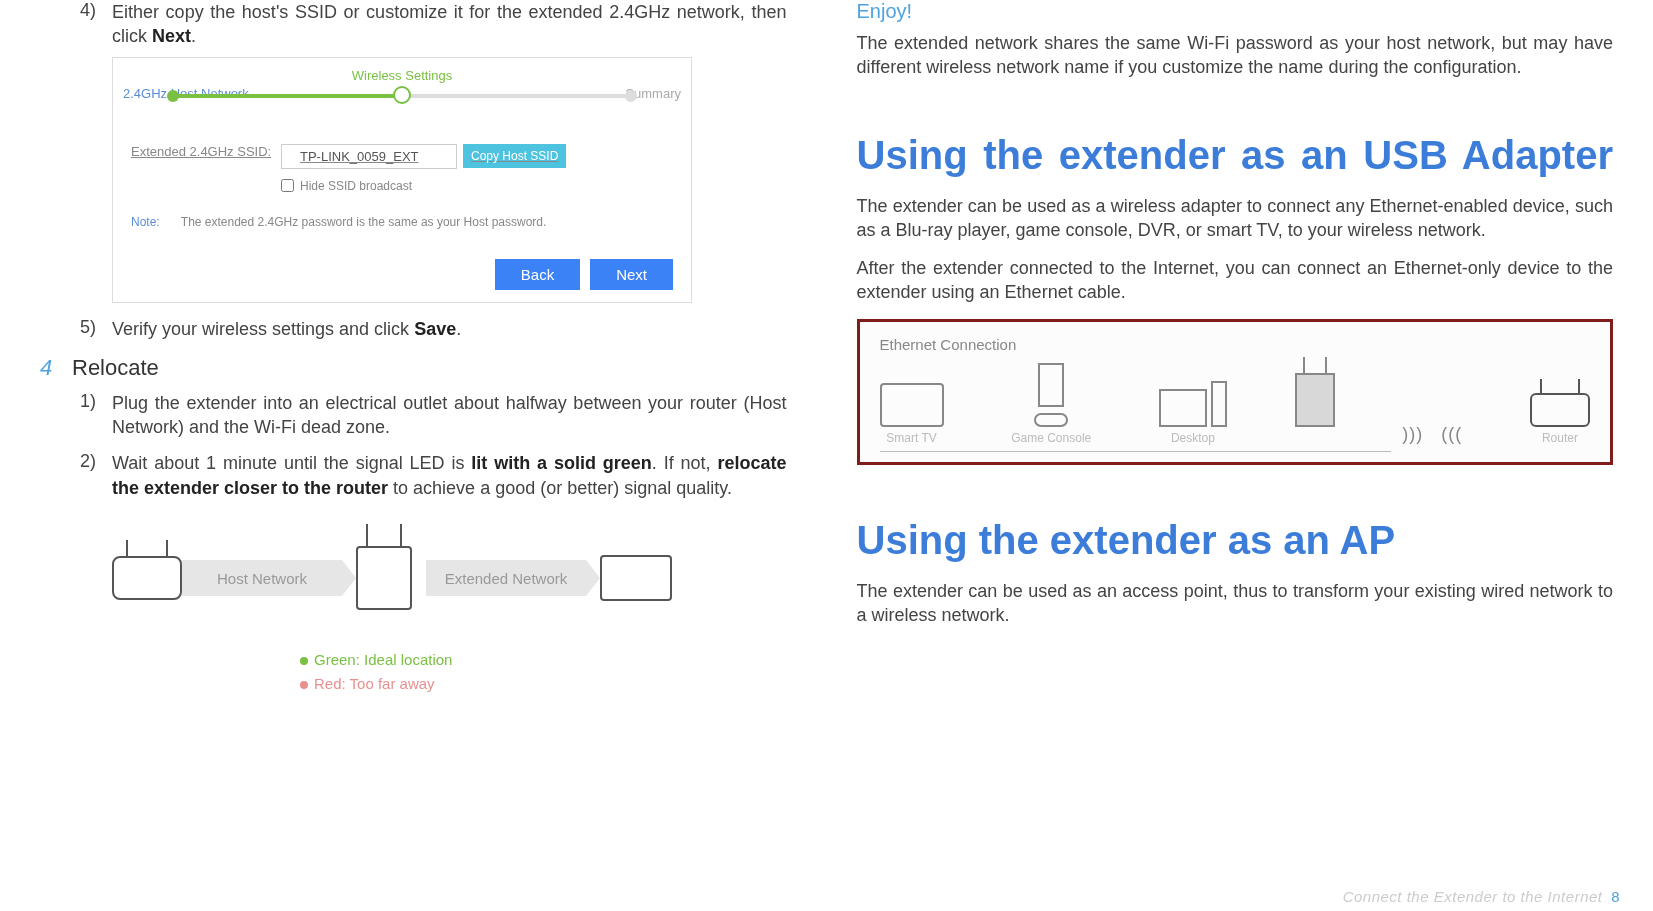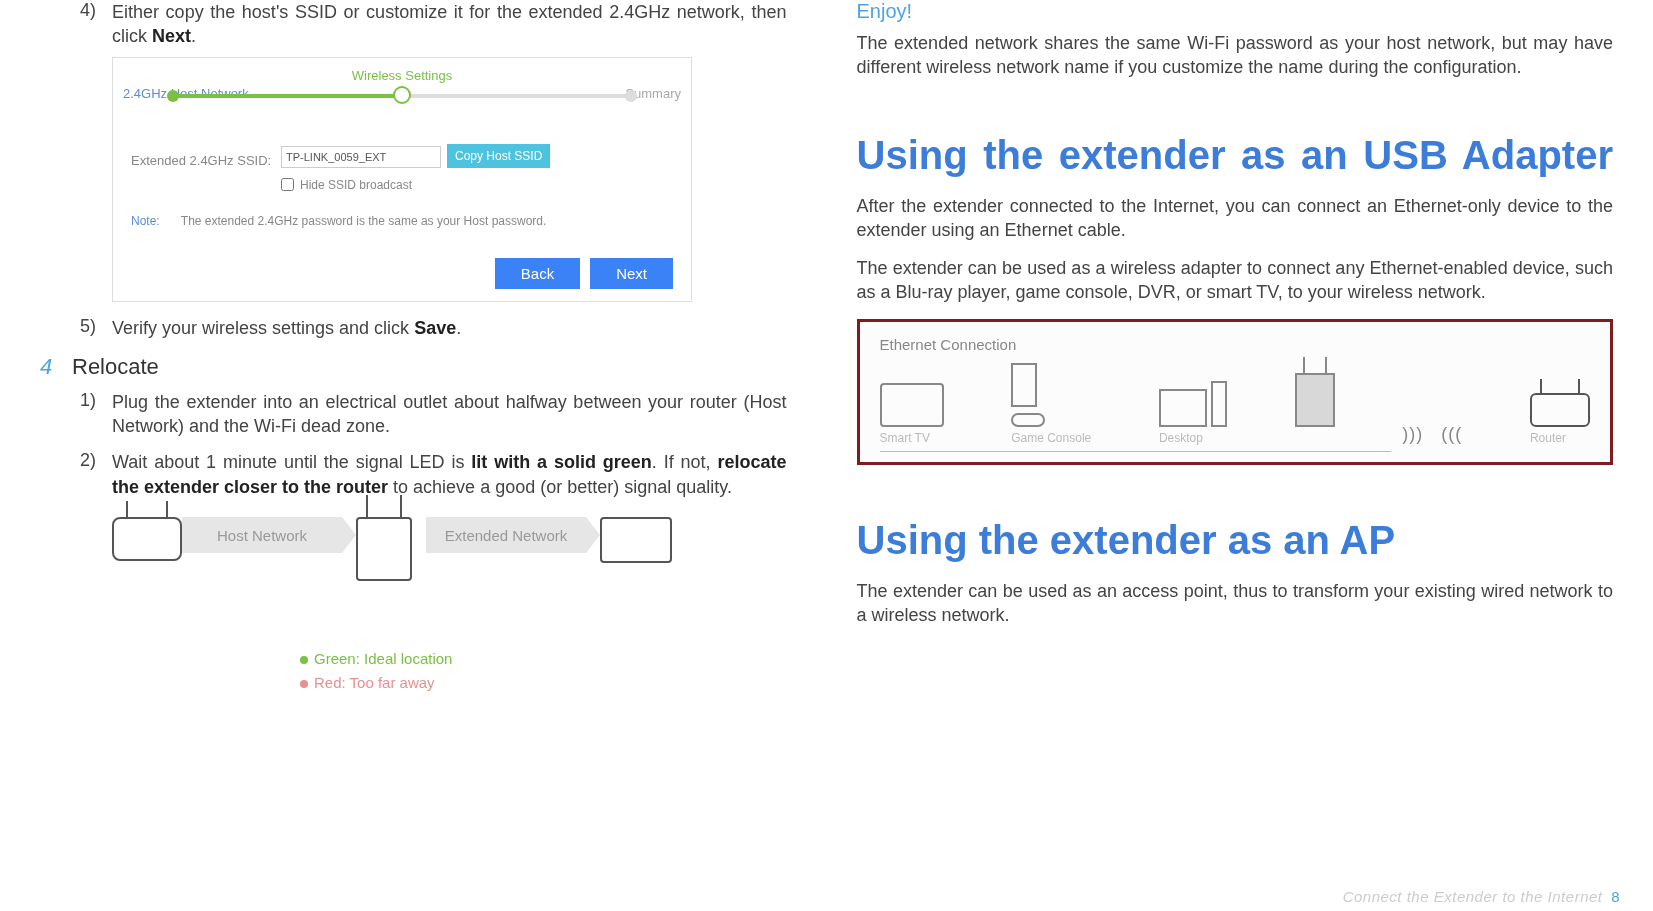--- a/index.html
+++ b/index.html
@@ -48,24 +48,24 @@
     position: absolute; top: 4px; width: 12px; height: 12px; border-radius: 50%;
   }
   .panel .dot1 { left: 54px; background: #7ac043; }
   .panel .dot2 { left: 50%; transform: translateX(-50%); top: 0;
     width: 18px; height: 18px; border: 2px solid #7ac043; background: #fff; }
   .panel .dot3 { right: 54px; background: #ddd; }
   .panel .tl-labels { display:flex; justify-content:space-between; padding: 0 10px; margin-top: 28px;}
   .panel .tl-ws { position:absolute; top:-18px; left:50%; transform:translateX(-50%); color:#7ac043; font-size:13px;}
   .panel .tl-host { color:#5b8dd6; font-size:13px;}
   .panel .tl-sum { color:#aaa; font-size:13px;}
-  .panel .row { display:flex; align-items:flex-end; padding: 10px 18px 4px; }
+  .panel .row { display:flex; align-items:flex-start; padding: 10px 18px 4px; text-decoration: underline; }
   .panel .row .lbl { width: 150px; color:#888; font-size:13px;}
   .panel .row input[type=text] {
-    border:1px solid #ccc; padding:4px 4px; font-size:11px; width:160px; color:#555;
+    border:1px solid #ccc; padding:4px 18px; font-size:13px; width:176px; color:#555;
   }
   .panel .copy-btn {
     background:#4ec3e0; color:#fff; border:none; padding:5px 8px; font-size:12px;
     margin-left:6px;
   }
   .panel .row2 { padding: 6px 18px 6px 168px; display:flex; align-items:center; color:#888; font-size:12px;}
   .panel .row2 input { margin-right:6px;}
   .panel .note-row { padding: 16px 18px 30px; font-size:12px; color:#888;}
   .panel .note-row .note { color:#5b8dd6; margin-right:18px;}
   .panel .btns { display:flex; justify-content:flex-end; padding: 0 18px; gap:10px;}
@@ -75,21 +75,21 @@
 
   
   .section-row { display:flex; align-items:baseline; margin: 14px 0 10px; }
   .section-row .sec-num { width:32px; color:#4EA3E0; font-size:22px; font-style:italic;}
   .section-row .sec-title { font-size:22px; color:#333; }
 
   
   .diag1 {
     margin: 18px 0 0 72px;
     width: 560px; height: 120px;
-    display:flex; align-items:flex-start; gap:0;
+    display:flex; align-items:center; gap:0;
   }
   .router {
     width:70px; height:44px; border:2px solid #555; border-radius:8px; position:relative;
   }
   .router::before, .router::after {
     content:''; position:absolute; top:-18px; width:2px; height:18px; background:#555;
   }
   .router::before { left:12px;} .router::after { right:12px;}
   .arrow {
     flex:1; height:36px; background:#e6e6e6; position:relative;
@@ -119,21 +119,21 @@
   .h1-blue {
     color:#3B7DD8; font-size:40px; font-weight:bold; line-height:1.25;
     margin: 50px 0 14px; text-align: justify;
   }
   .diag2 {
     border:3px solid #7f1d1d; background:#fcfcfc; padding: 14px 20px 10px;
     margin: 6px 0 10px;
   }
   .diag2 .title { color:#888; font-size:15px; margin-bottom:10px;}
   .diag2 .row { display:flex; align-items:flex-end; justify-content:space-between;}
-  .dev { display:flex; flex-direction:column; gap:4px;}
+  .dev { display:flex; flex-direction:column; align-items:center; gap:4px;}
   .dev .lbl { color:#bbb; font-size:12px;}
   .tv { width:64px; height:44px; border:2px solid #888; border-radius:4px;}
   .console { width:26px; height:44px; border:2px solid #888;}
   .pad { width:34px; height:14px; border:2px solid #888; border-radius:8px; margin-top:2px;}
   .desktop { width:48px; height:38px; border:2px solid #888;}
   .tower { width:16px; height:46px; border:2px solid #888; margin-left:4px;}
   .ext2 { width:40px; height:54px; background:#d8d8d8; border:2px solid #888; position:relative;}
   .ext2::before,.ext2::after{content:'';position:absolute;top:-18px;width:2px;height:18px;background:#888;}
   .ext2::before{left:6px;}.ext2::after{right:6px;}
   .wifi { color:#888; font-size:18px; letter-spacing:1px;}
@@ -227,22 +227,22 @@
     <div><span class="dotg"></span><span class="g">Green: Ideal location</span></div>
     <div><span class="dotr"></span><span class="r">Red: Too far away</span></div>
   </div>
 </div>
 
 <div class="col col-right">
   <div class="enjoy">Enjoy!</div>
   <div class="para">The extended network shares the same Wi-Fi password as your host network, but may have different wireless network name if you customize the name during the configuration.</div>
 
   <div class="h1-blue" style="text-align-last:justify;">Using the extender as an USB Adapter</div>
+  <div class="para">The extender can be used as a wireless adapter to connect any Ethernet-enabled device, such as a Blu-ray player, game console, DVR, or smart TV, to your wireless network.</div>
   <div class="para">After the extender connected to the Internet, you can connect an Ethernet-only device to the extender using an Ethernet cable.</div>
-  <div class="para">The extender can be used as a wireless adapter to connect any Ethernet-enabled device, such as a Blu-ray player, game console, DVR, or smart TV, to your wireless network.</div>
 
   <div class="diag2">
     <div class="title">Ethernet Connection</div>
     <div class="row">
       <div class="dev">
           <div class="tv"></div>
           <div class="lbl">Smart TV</div>
         </div>
       <div class="dev">
           <div style="display:flex;align-items:flex-end;">

